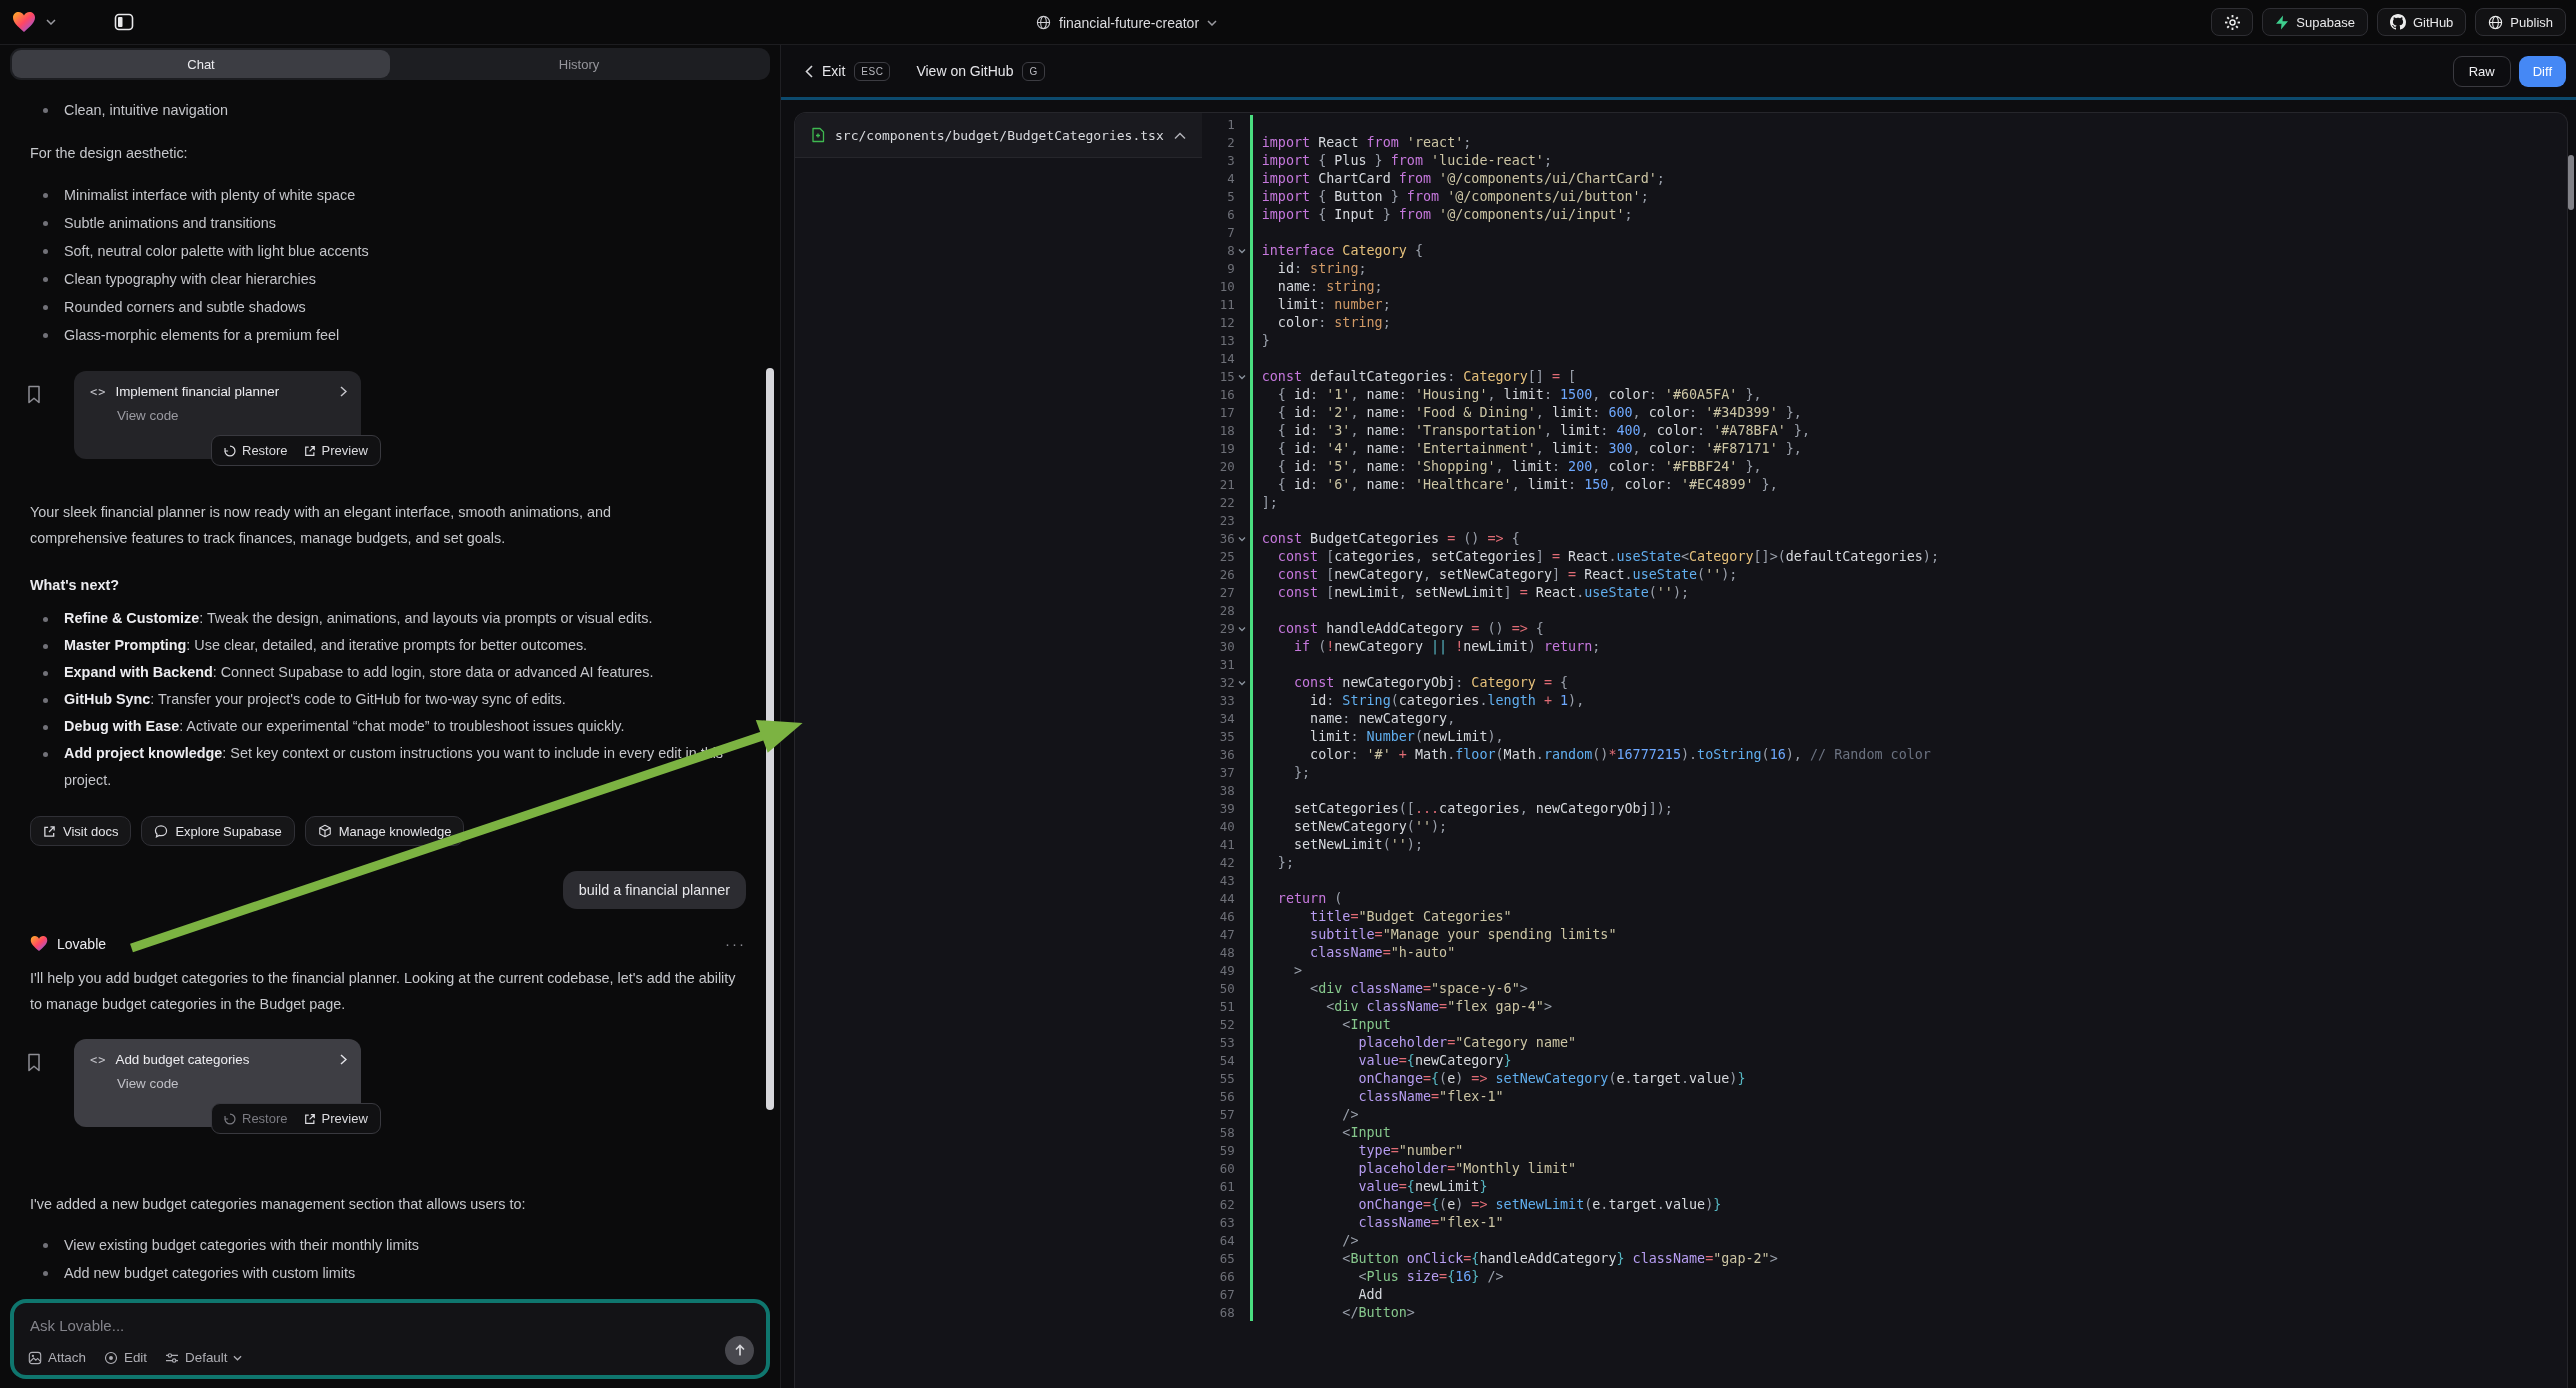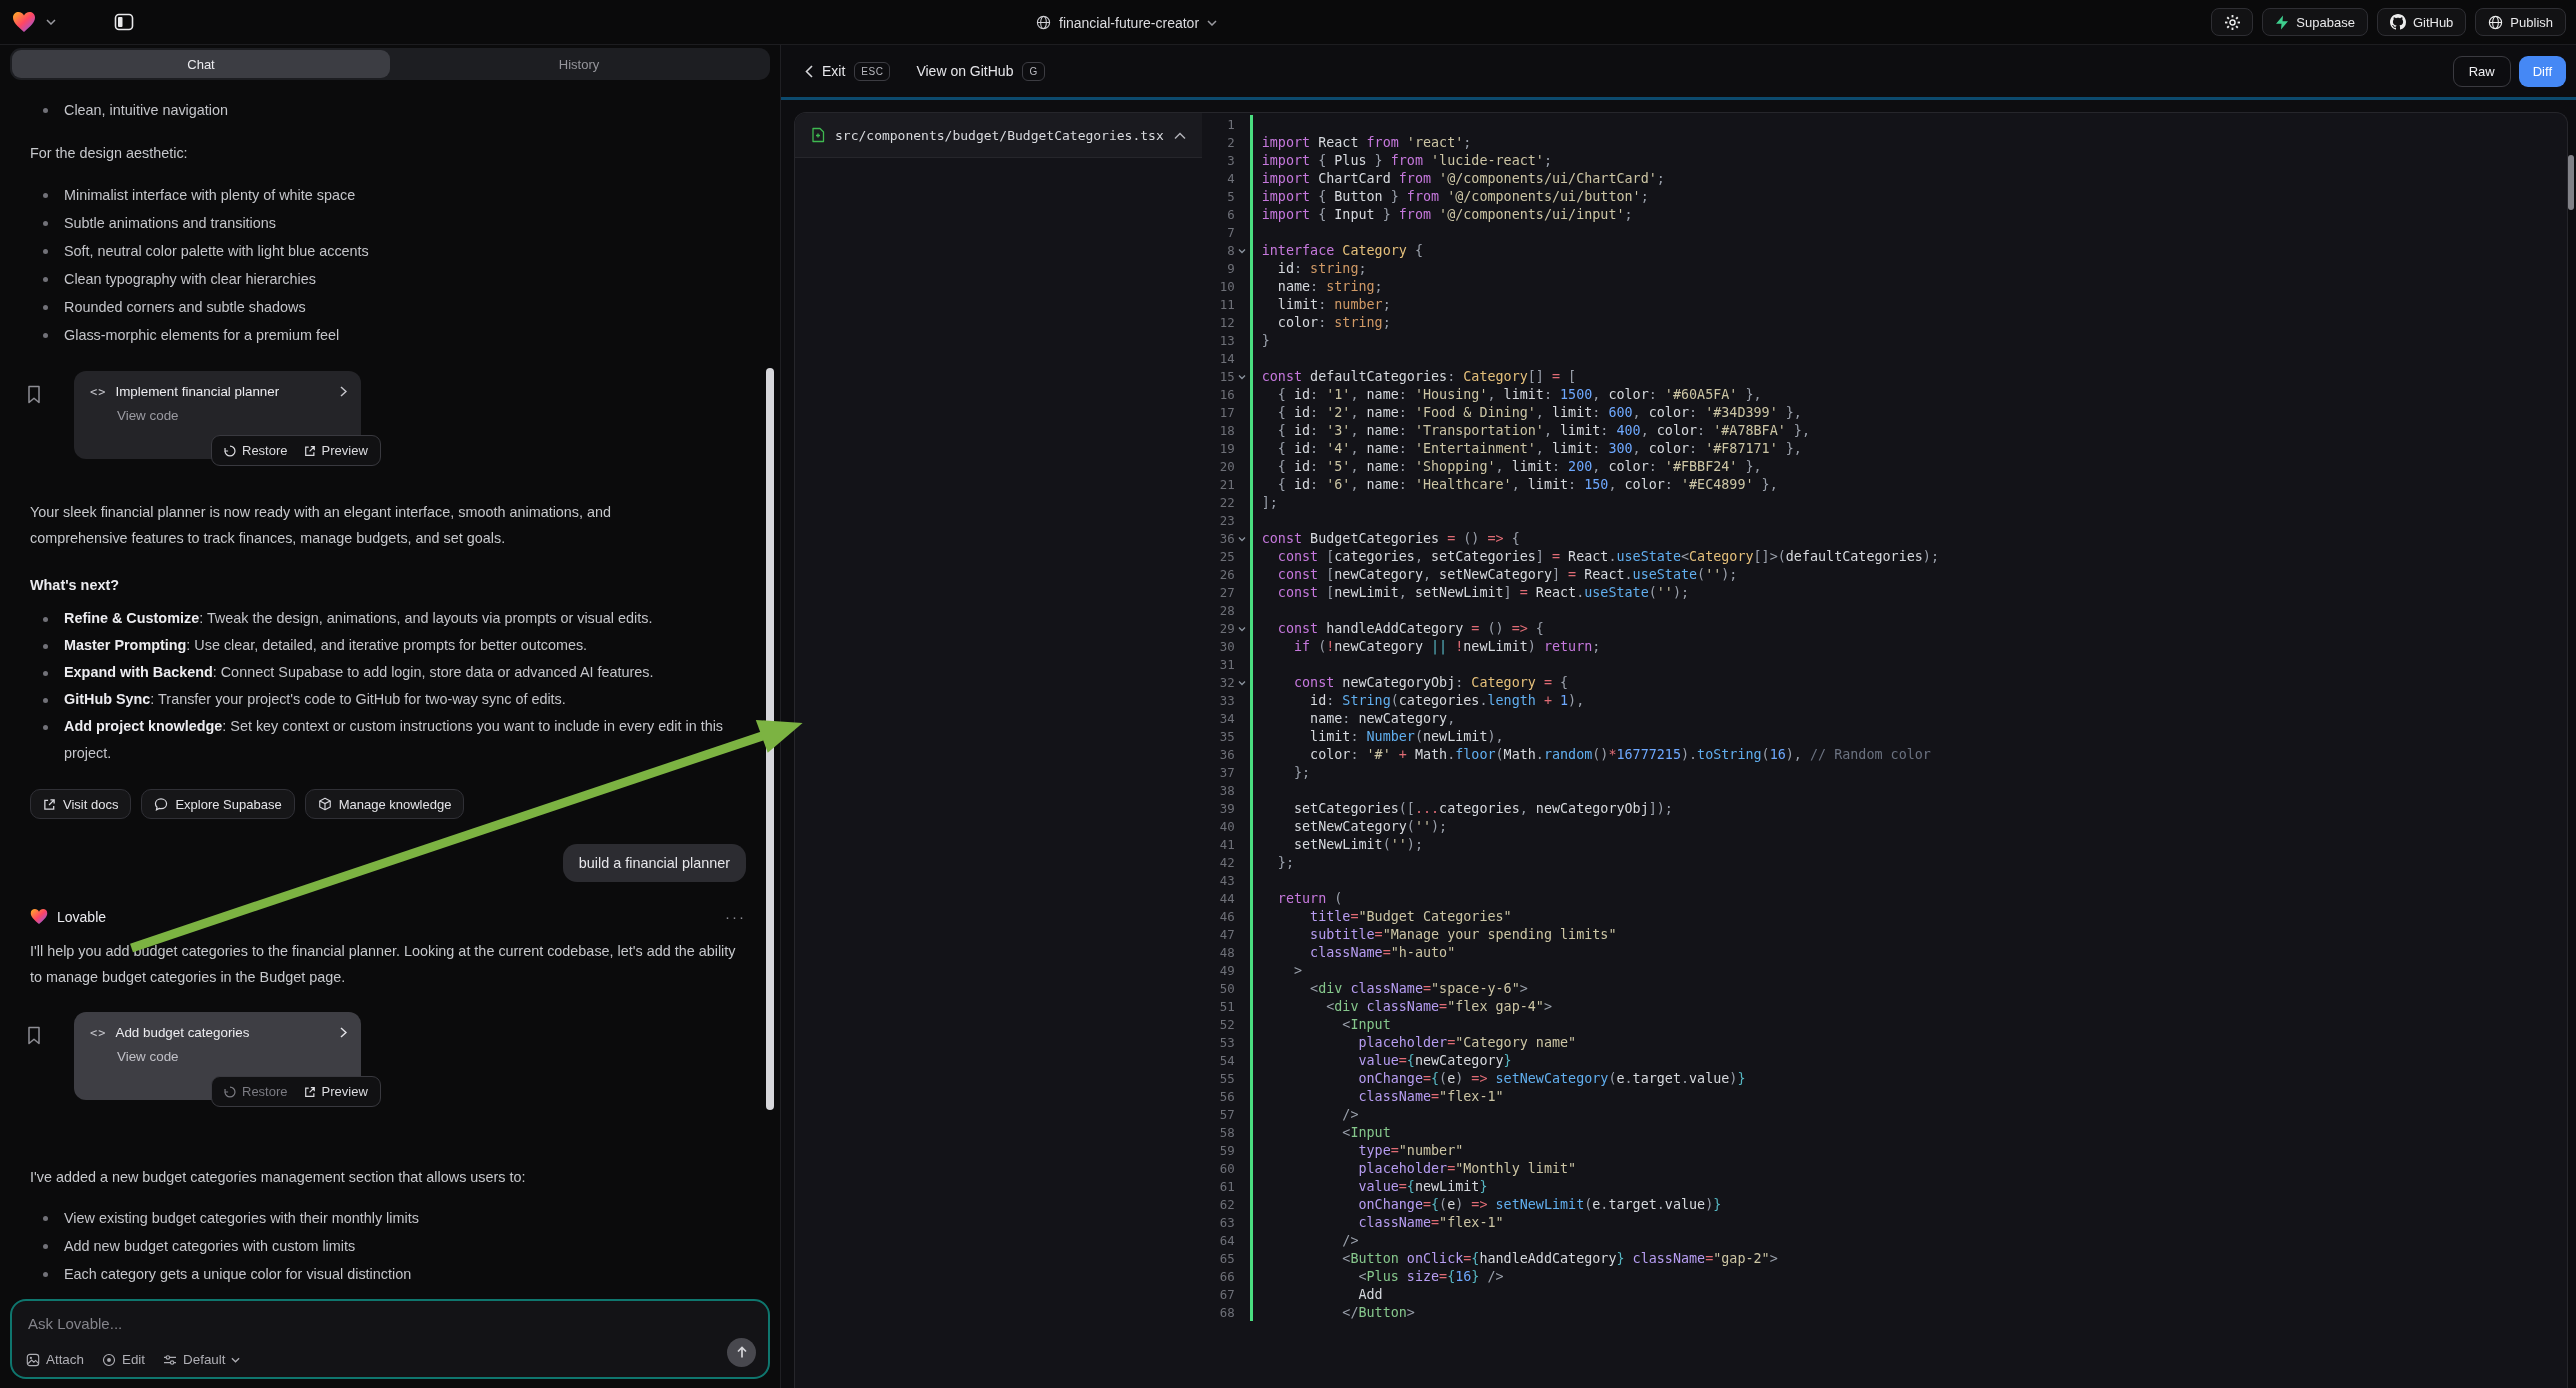--- a/index.html
+++ b/index.html
@@ -58,21 +58,21 @@
   .action-btn { height:30px; border:1px solid #303036; background:#161618; border-radius:10px;
     color:#e4e4e8; font-size:13px; display:flex; align-items:center; gap:7px; padding:0 12px; cursor:pointer; }
 
   .bubble { align-self:flex-end; margin-left:auto; width:fit-content; background:#2c2c31;
     border-radius:14px; padding:11px 16px; font-size:14.4px; color:#e6e6ea; }
 
   .lovable-hdr { display:flex; align-items:center; gap:9px; font-size:14px; color:#ececf0; }
   .lovable-hdr .dots { margin-left:auto; color:#8b8b92; font-size:15px; letter-spacing:2px; cursor:pointer; }
 
   
-  .composer { margin:4px 10px 9px 10px; height:80px; border:2px solid #0f766e; background:#131316;
+  .composer { margin:4px 10px 9px 10px; height:80px; border:4px solid #0f766e; background:#131316;
     border-radius:16px; position:relative; padding:14px 16px; }
   .composer .ph { font-size:15px; color:#84848b; }
   .composer-row { position:absolute; left:14px; bottom:10px; display:flex; align-items:center; gap:18px; }
   .comp-item { display:flex; align-items:center; gap:6px; font-size:13.4px; color:#aeaeb4; cursor:pointer; }
   .send-btn { position:absolute; right:12px; bottom:10px; width:29px; height:29px; border-radius:50%;
     background:#48484e; display:flex; align-items:center; justify-content:center; cursor:pointer; }
 
   
   .viewer { position:absolute; left:780px; top:45px; width:1796px; height:1343px;
     background:#0d0d10; border-left:1px solid #1f1f23; }
@@ -251,20 +251,21 @@
 
     <p class="msg" style="margin-top:40px;max-width:677px;">Your sleek financial planner is now ready with an elegant interface, smooth animations, and comprehensive features to track finances, manage budgets, and set goals.</p>
 
     <p class="heading" style="margin-top:26px;">What's next?</p>
 
     <ul class="blist tight" style="margin-top:12px;max-width:742px;">
       <li><span class="bold-lead">Refine &amp; Customize</span><span>: Tweak the design, animations, and layouts via prompts or visual edits.</span></li>
       <li><span class="bold-lead">Master Prompting</span><span>: Use clear, detailed, and iterative prompts for better outcomes.</span></li>
       <li><span class="bold-lead">Expand with Backend</span><span>: Connect Supabase to add login, store data or advanced AI features.</span></li>
       <li><span class="bold-lead">GitHub Sync</span><span>: Transfer your project's code to GitHub for two-way sync of edits.</span></li>
+      <li><span class="bold-lead">Debug with Ease</span><span>: Activate our experimental “chat mode” to troubleshoot issues quickly.</span></li>
       <li><span class="bold-lead">Add project knowledge</span><span>: Set key context or custom instructions you want to include in every edit in this project.</span></li>
     </ul>
 
     <div class="action-row" style="margin-top:22px;">
       <button class="action-btn">
         <svg class="i" width="13" height="13" viewBox="0 0 14 14">
           <path d="M5.5 2.5 H2 V12 H11.5 V8.5" stroke="#d8d8dd" stroke-width="1.4" fill="none"></path>
           <path d="M8 2 H12 V6 M12 2 L6.5 7.5" stroke="#d8d8dd" stroke-width="1.4" fill="none"></path>
           </svg>
         <span>Visit docs</span>

